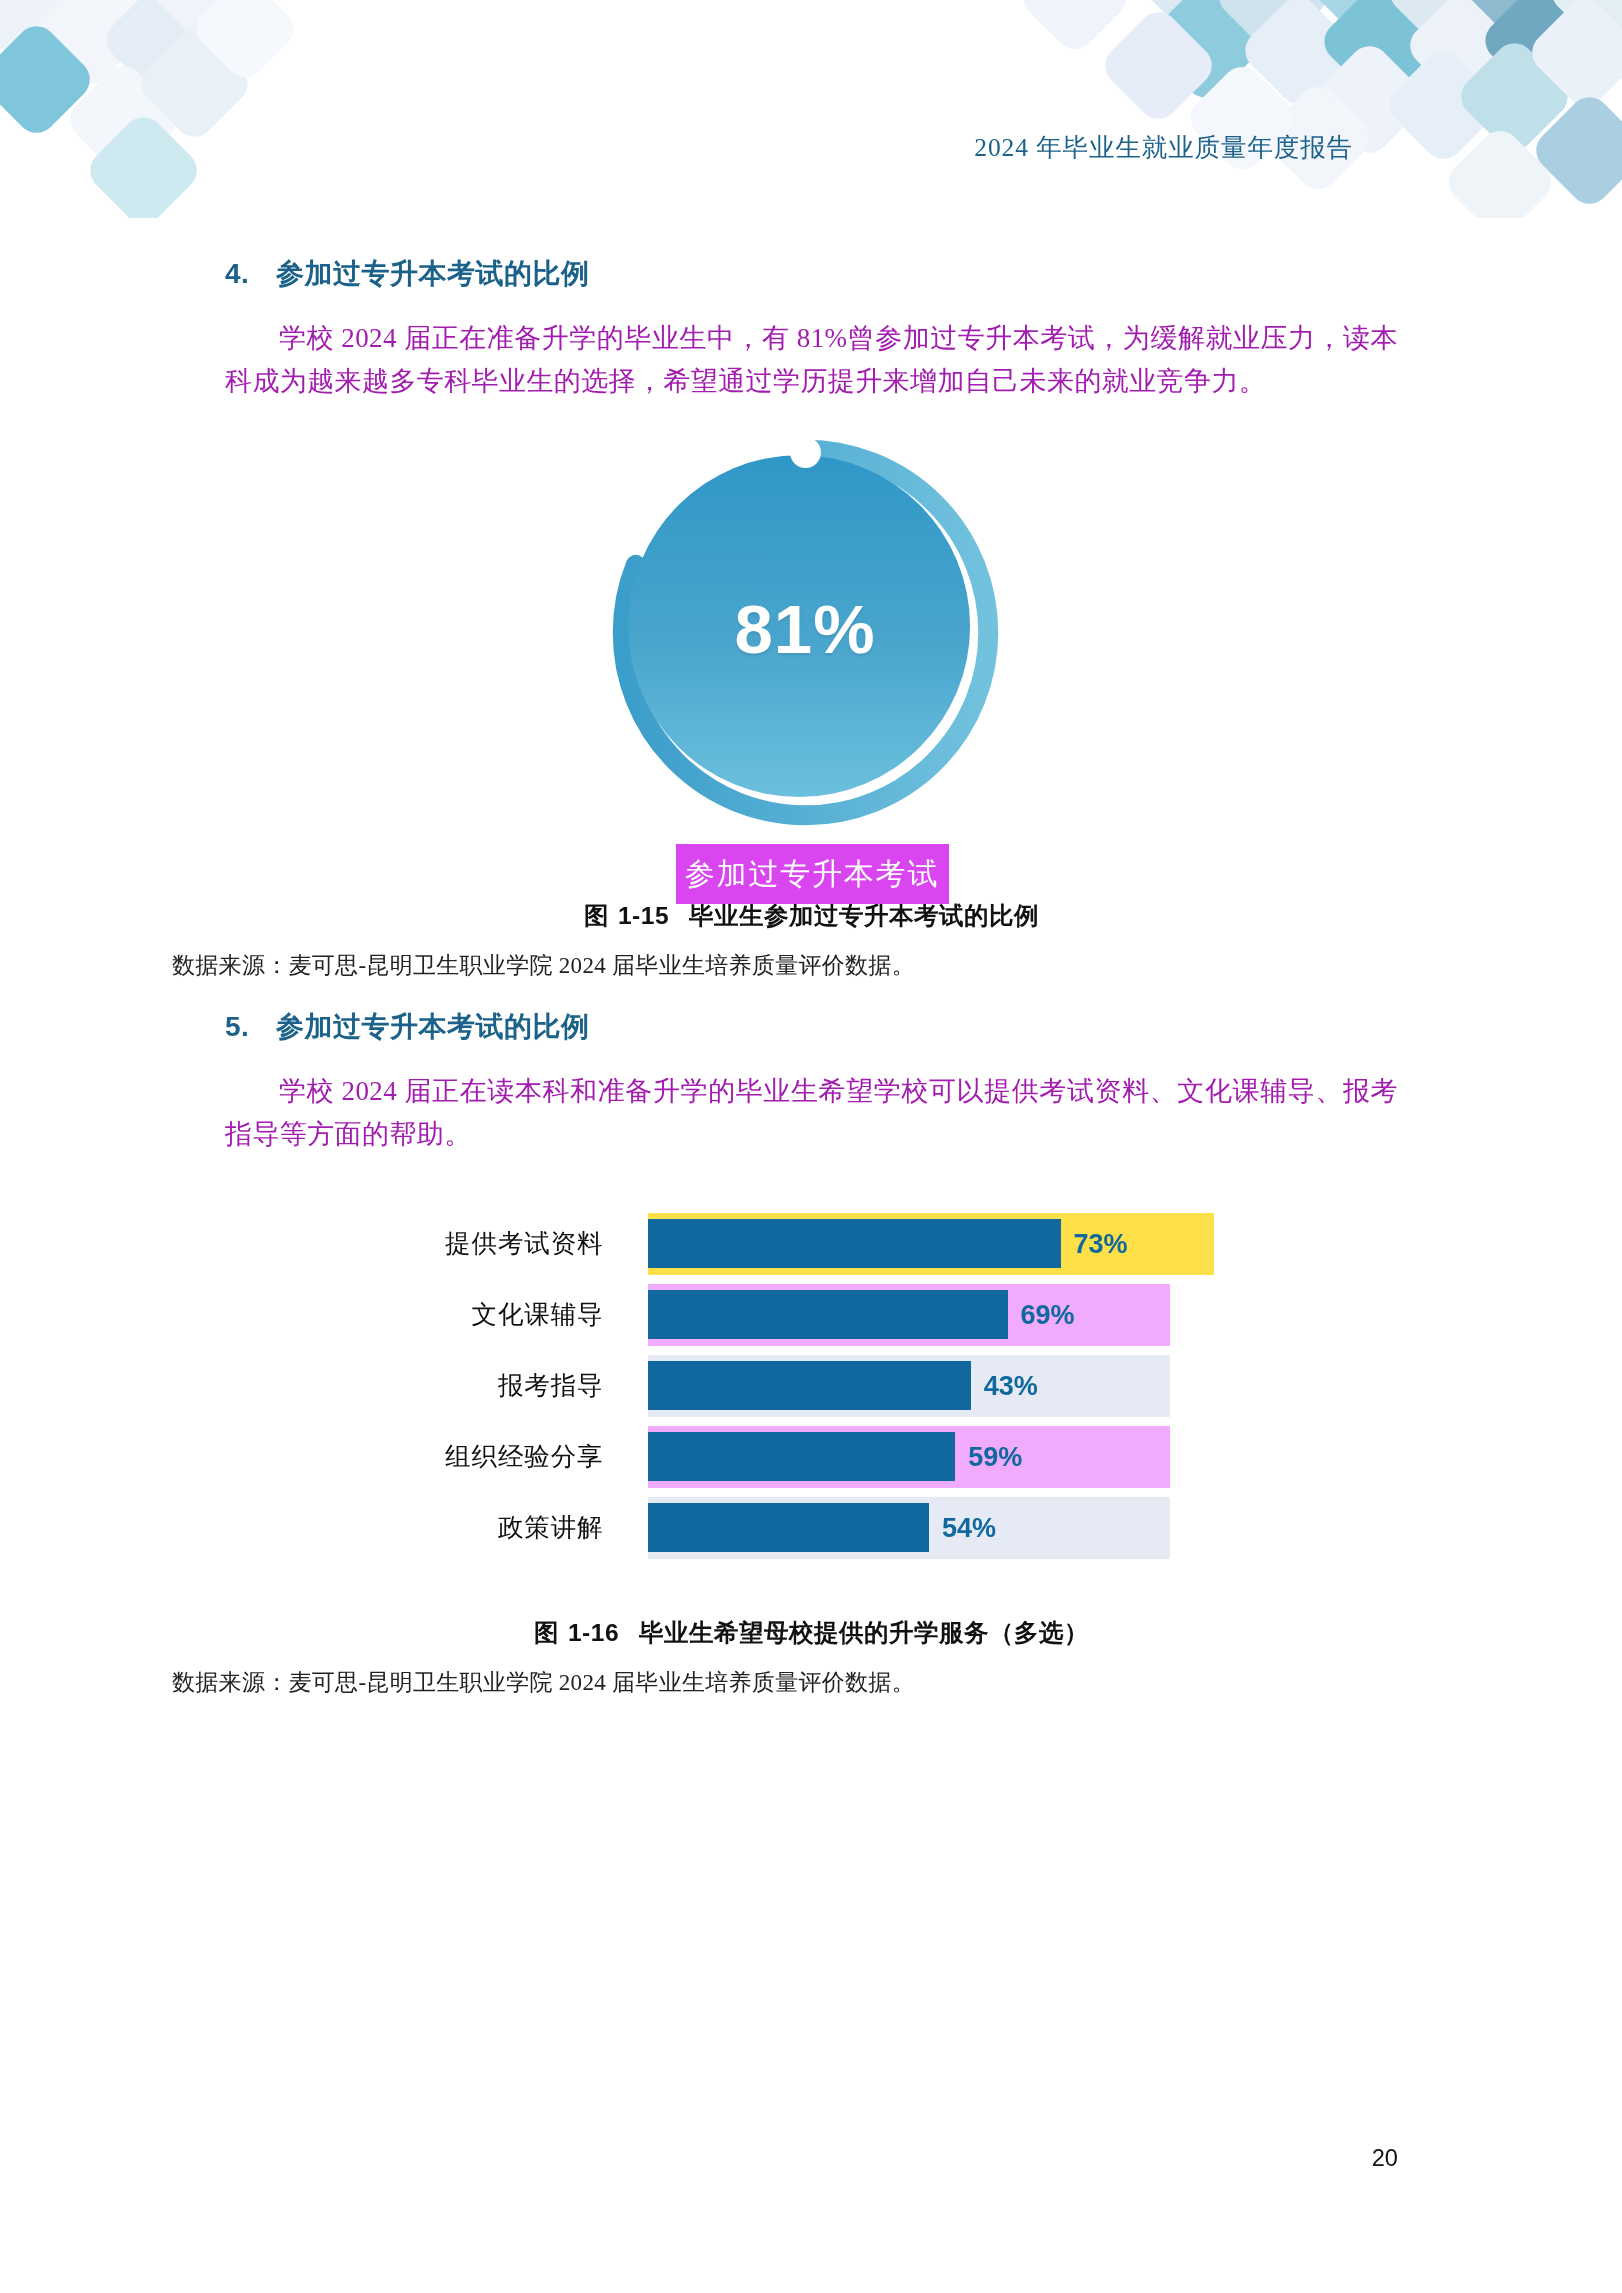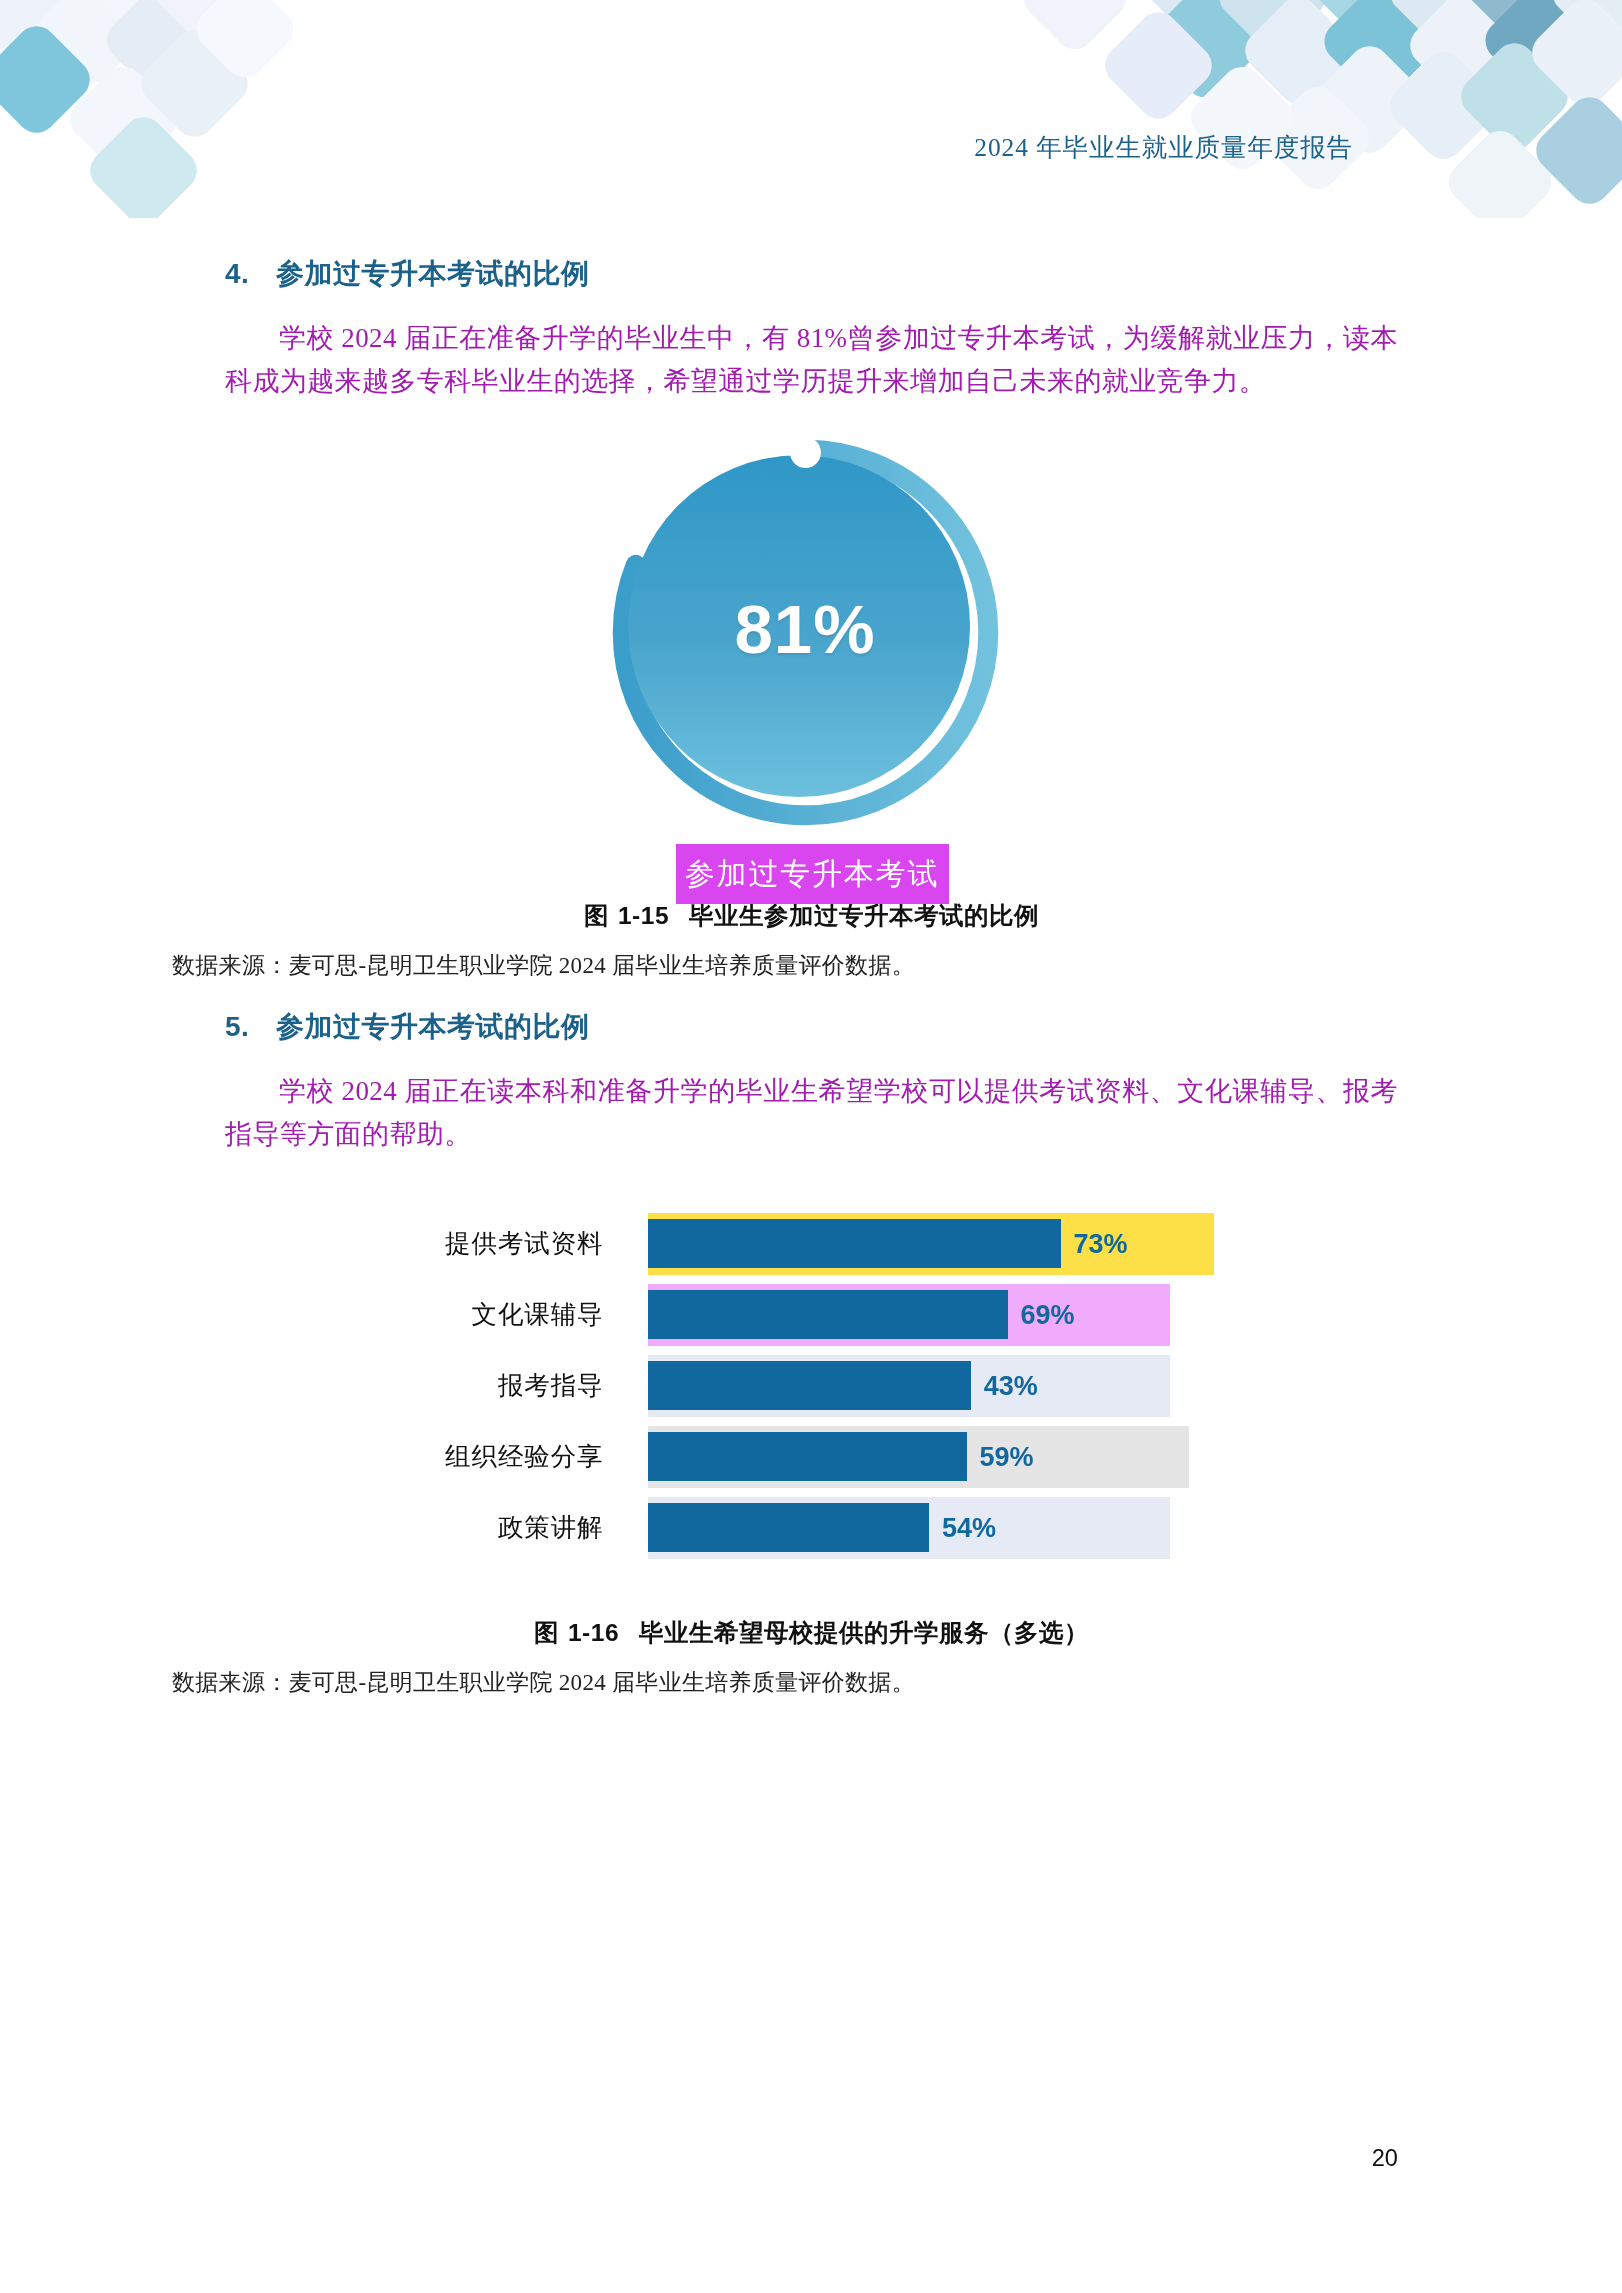--- a/index.html
+++ b/index.html
@@ -315,21 +315,21 @@
         </div>
         <div class="bar-row">
           <div class="bar-label">报考指导</div>
           <div class="bar-track" style="background: rgb(230, 234, 244);">
             <div class="bar-fill" style="width: 62%; background: rgb(17, 104, 158);"></div>
             <div class="bar-value" style="left: calc(62% + 12.7px);">43%</div>
           </div>
         </div>
         <div class="bar-row">
           <div class="bar-label">组织经验分享</div>
-          <div class="bar-track" style="background: #e5e5e5; padding-left: 19px;">
+          <div class="bar-track" style="background: #f0abfc;">
             <div class="bar-fill" style="width: 59%; background: rgb(17, 104, 158);"></div>
             <div class="bar-value" style="left: calc(59% + 12.7px);">59%</div>
           </div>
         </div>
         <div class="bar-row">
           <div class="bar-label">政策讲解</div>
           <div class="bar-track" style="background: rgb(230, 234, 244);">
             <div class="bar-fill" style="width: 54%; background: rgb(17, 104, 158);"></div>
             <div class="bar-value" style="left: calc(54% + 12.7px);">54%</div>
           </div>

